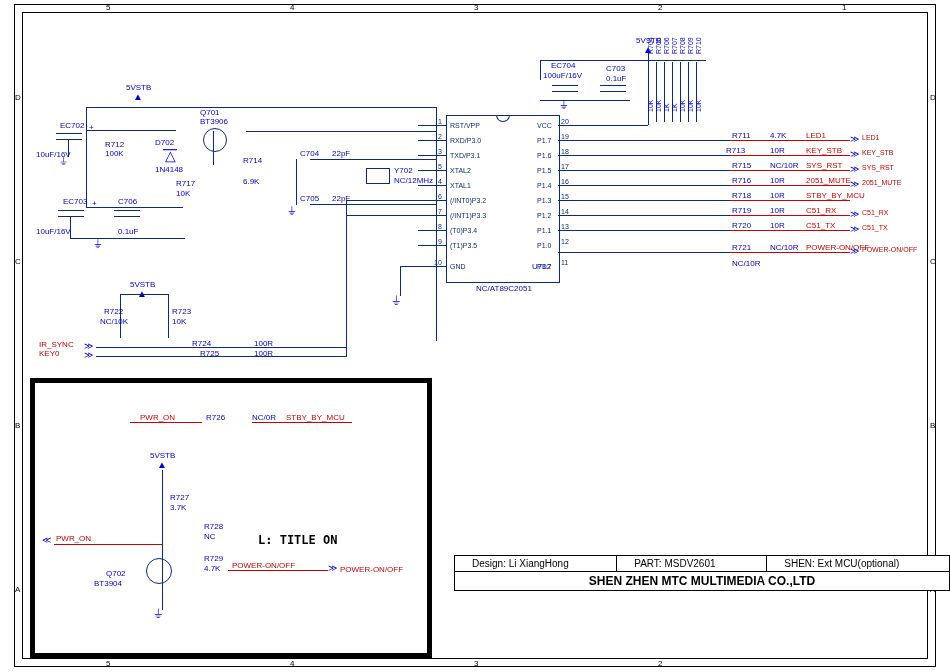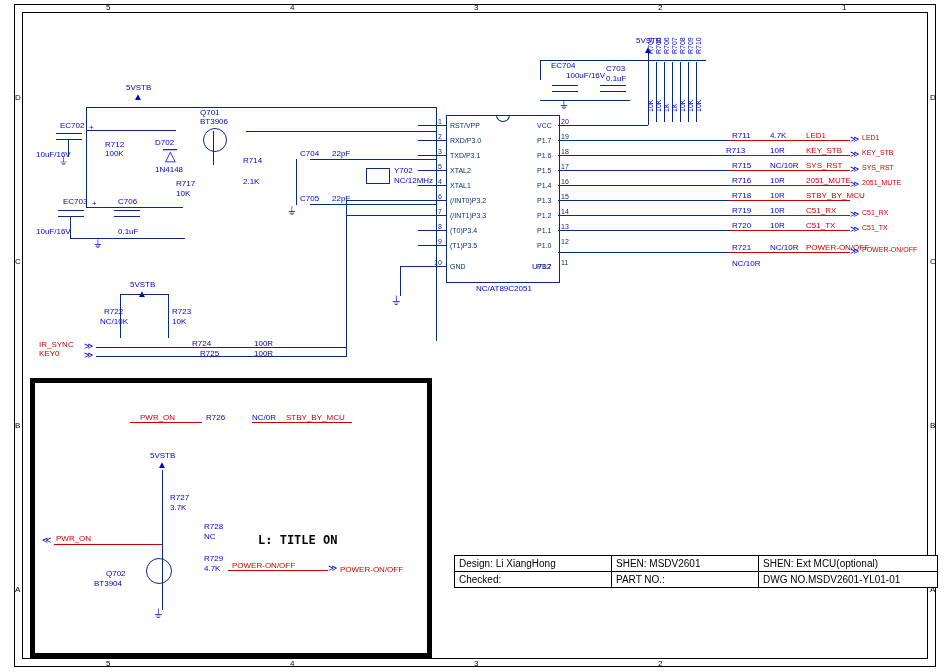--- a/index.html
+++ b/index.html
@@ -5,21 +5,21 @@
 html,body{margin:0;padding:0;background:#fff;font-family:Arial,Helvetica,sans-serif;overflow:hidden}
 #stage{position:relative;width:950px;height:672px;background:#fff}
 .t{position:absolute;white-space:nowrap;font-size:8px;line-height:1}
 .blue{color:#0000CC}
 .red{color:#CC0000}
 .black{color:#000}
 .ln{position:absolute;background:#0A2A7A}
 .ln-r{position:absolute;background:#CC0000}
 .ln-k{position:absolute;background:#000}
 .box{position:absolute;border:1px solid #0A2A7A;background:#fff}
-.titbl td{border:1px solid #000;padding:2px 4px;font-size:10px;white-space:nowrap}
+.titbl td{border:1px solid #000;padding:2px 17px;font-size:10px;white-space:nowrap}
 .titbl{position:absolute;border-collapse:collapse;background:#fff}
 .ic{position:absolute;border:1px solid #0A2A7A;background:#fff}
 .pin{position:absolute;font-size:7px;color:#0A2A7A}
 </style>
 </head>
 <body>
 <div id="stage">
 
 <div class="ln-k" style="left:14px;top:4px;width:922px;height:1px"></div>
 <div class="ln-k" style="left:14px;top:666px;width:922px;height:1px"></div>
@@ -79,21 +79,21 @@
 <div class="t blue" style="left:155px;top:139px">D702</div>
 <div class="t blue" style="left:155px;top:166px">1N4148</div>
 <div class="t blue" style="left:162px;top:148px;font-size:14px;transform:rotate(-90deg)">▷|</div>
 
 <div class="t blue" style="left:200px;top:109px">Q701</div>
 <div class="t blue" style="left:200px;top:118px">BT3906</div>
 <div class="ln" style="left:213px;top:131px;width:1px;height:34px"></div>
 <div style="position:absolute;left:203px;top:128px;width:22px;height:22px;border:1px solid #0A2A7A;border-radius:50%"></div>
 
 <div class="t blue" style="left:243px;top:157px">R714</div>
-<div class="t blue" style="left:243px;top:178px">2.1K</div>
+<div class="t blue" style="left:243px;top:178px">6.9K</div>
 
 <div class="t blue" style="left:176px;top:180px">R717</div>
 <div class="t blue" style="left:176px;top:190px">10K</div>
 
 <div class="t blue" style="left:63px;top:198px">EC703</div>
 <div class="t blue" style="left:36px;top:228px">10uF/16V</div>
 <div class="t blue" style="left:92px;top:200px">+</div>
 <div class="ln" style="left:58px;top:210px;width:26px;height:1px"></div>
 <div class="ln" style="left:58px;top:216px;width:26px;height:1px"></div>
 <div class="t blue" style="left:118px;top:198px">C706</div>
@@ -170,21 +170,21 @@
 <div class="ln" style="left:418px;top:185px;width:28px;height:1px"></div>
 <div class="ln" style="left:346px;top:200px;width:100px;height:1px"></div>
 <div class="ln" style="left:346px;top:215px;width:100px;height:1px"></div>
 <div class="ln" style="left:418px;top:230px;width:28px;height:1px"></div>
 <div class="ln" style="left:418px;top:245px;width:28px;height:1px"></div>
 <div class="ln" style="left:400px;top:266px;width:46px;height:1px"></div>
 <div class="ln" style="left:400px;top:266px;width:1px;height:30px"></div>
 <div class="t blue" style="left:392px;top:295px;font-size:12px">⏚</div>
 
 <div class="t blue" style="left:551px;top:62px">EC704</div>
-<div class="t blue" style="left:566px;top:72px">100uF/16V</div>
+<div class="t blue" style="left:543px;top:72px">100uF/16V</div>
 <div class="ln" style="left:552px;top:85px;width:26px;height:1px"></div>
 <div class="ln" style="left:552px;top:91px;width:26px;height:1px"></div>
 <div class="t blue" style="left:606px;top:65px">C703</div>
 <div class="t blue" style="left:606px;top:75px">0.1uF</div>
 <div class="ln" style="left:600px;top:85px;width:26px;height:1px"></div>
 <div class="ln" style="left:600px;top:91px;width:26px;height:1px"></div>
 <div class="ln" style="left:540px;top:60px;width:150px;height:1px"></div>
 <div class="ln" style="left:540px;top:60px;width:1px;height:20px"></div>
 <div class="ln" style="left:540px;top:100px;width:90px;height:1px"></div>
 <div class="t blue" style="left:560px;top:100px;font-size:11px">⏚</div>
@@ -329,24 +329,22 @@
 <div style="position:absolute;left:146px;top:558px;width:24px;height:24px;border:1px solid #0A2A7A;border-radius:50%"></div>
 <div class="ln" style="left:162px;top:590px;width:1px;height:20px"></div>
 <div class="t blue" style="left:154px;top:608px;font-size:12px">⏚</div>
 
 <div class="t black" style="left:258px;top:534px;font-size:12px;font-family:monospace;font-weight:bold">L:  TITLE ON</div>
 
 <table class="titbl" style="left:454px;top:555px">
 <tbody>
         <tr>
   <td style="width:148px">Design: Li XiangHong</td>
-  <td style="width:138px">SHEN: MSDV2601</td>
+  <td style="width:138px">PART: MSDV2601</td>
   <td style="width:170px">SHEN:  Ext MCU(optional)</td>
 </tr>
 <tr>
-  <td>Checked:</td>
-  <td>PART NO.:</td>
-  <td>DWG NO.MSDV2601-YL01-01</td>
+  <td colspan="3" style="text-align:center;font-weight:bold;font-size:12px">SHEN ZHEN MTC MULTIMEDIA CO.,LTD</td>
 </tr>
 </tbody>
     </table>
 
 </div>
 
 </body></html>

